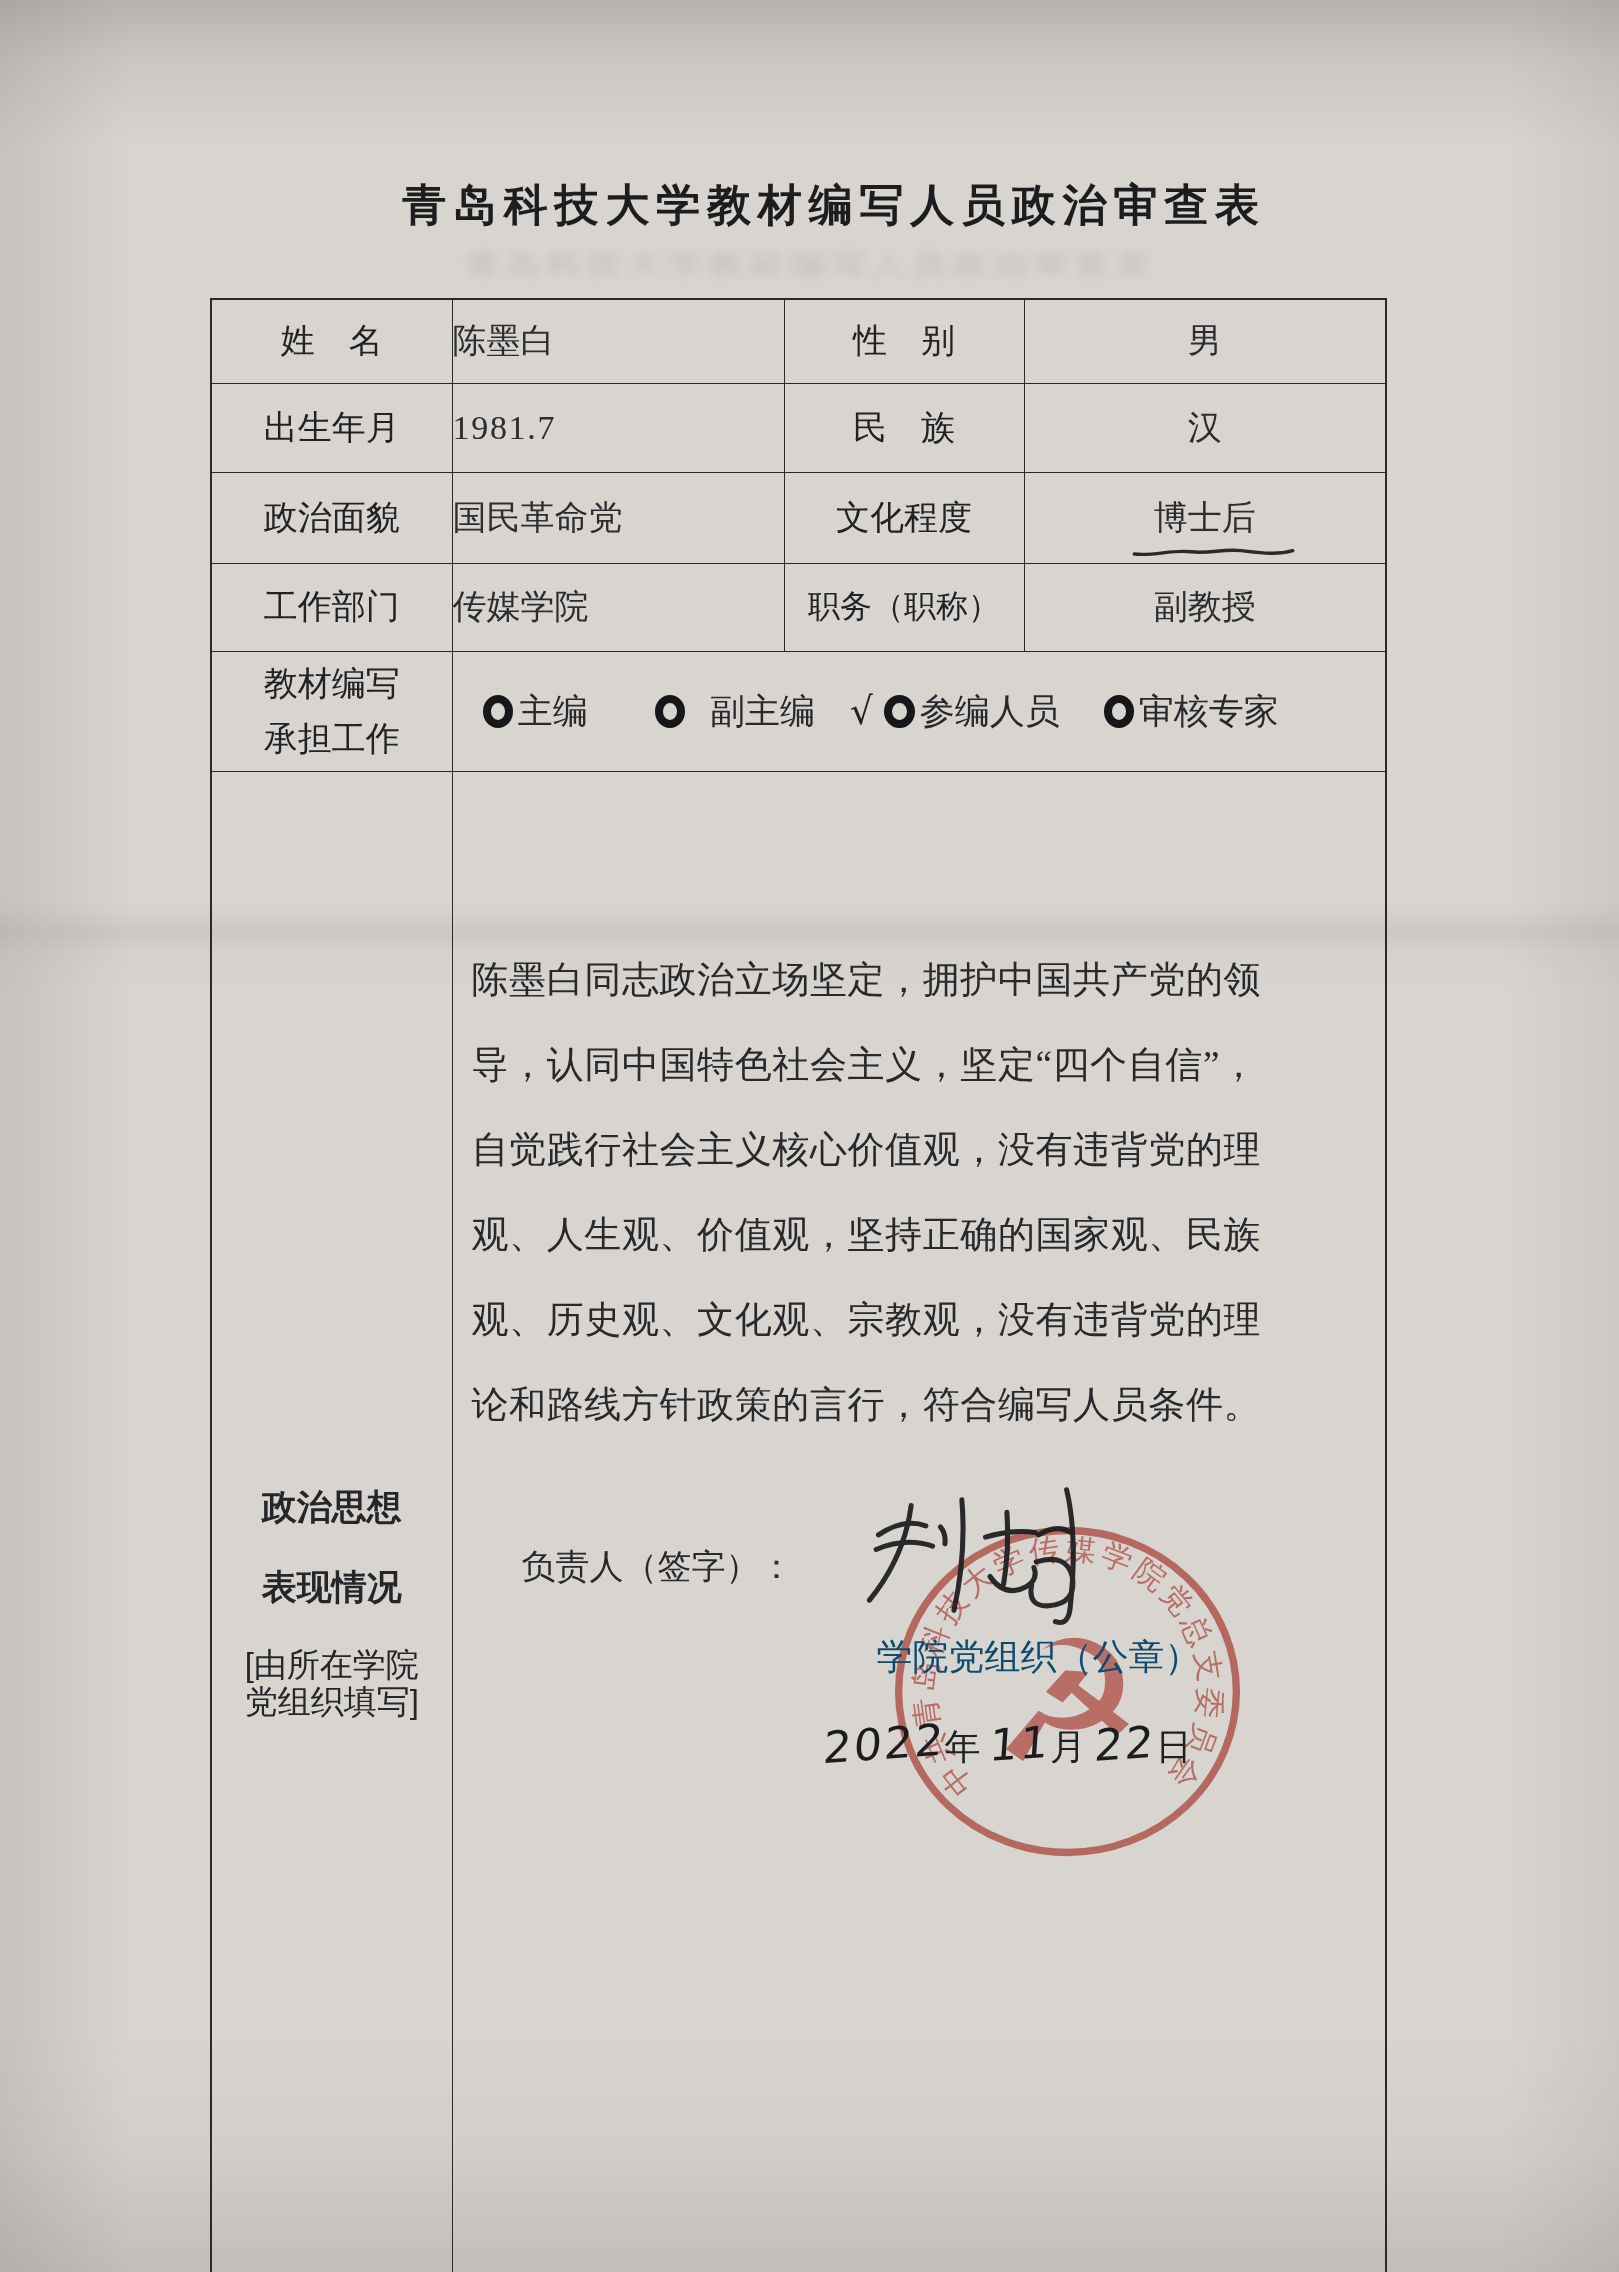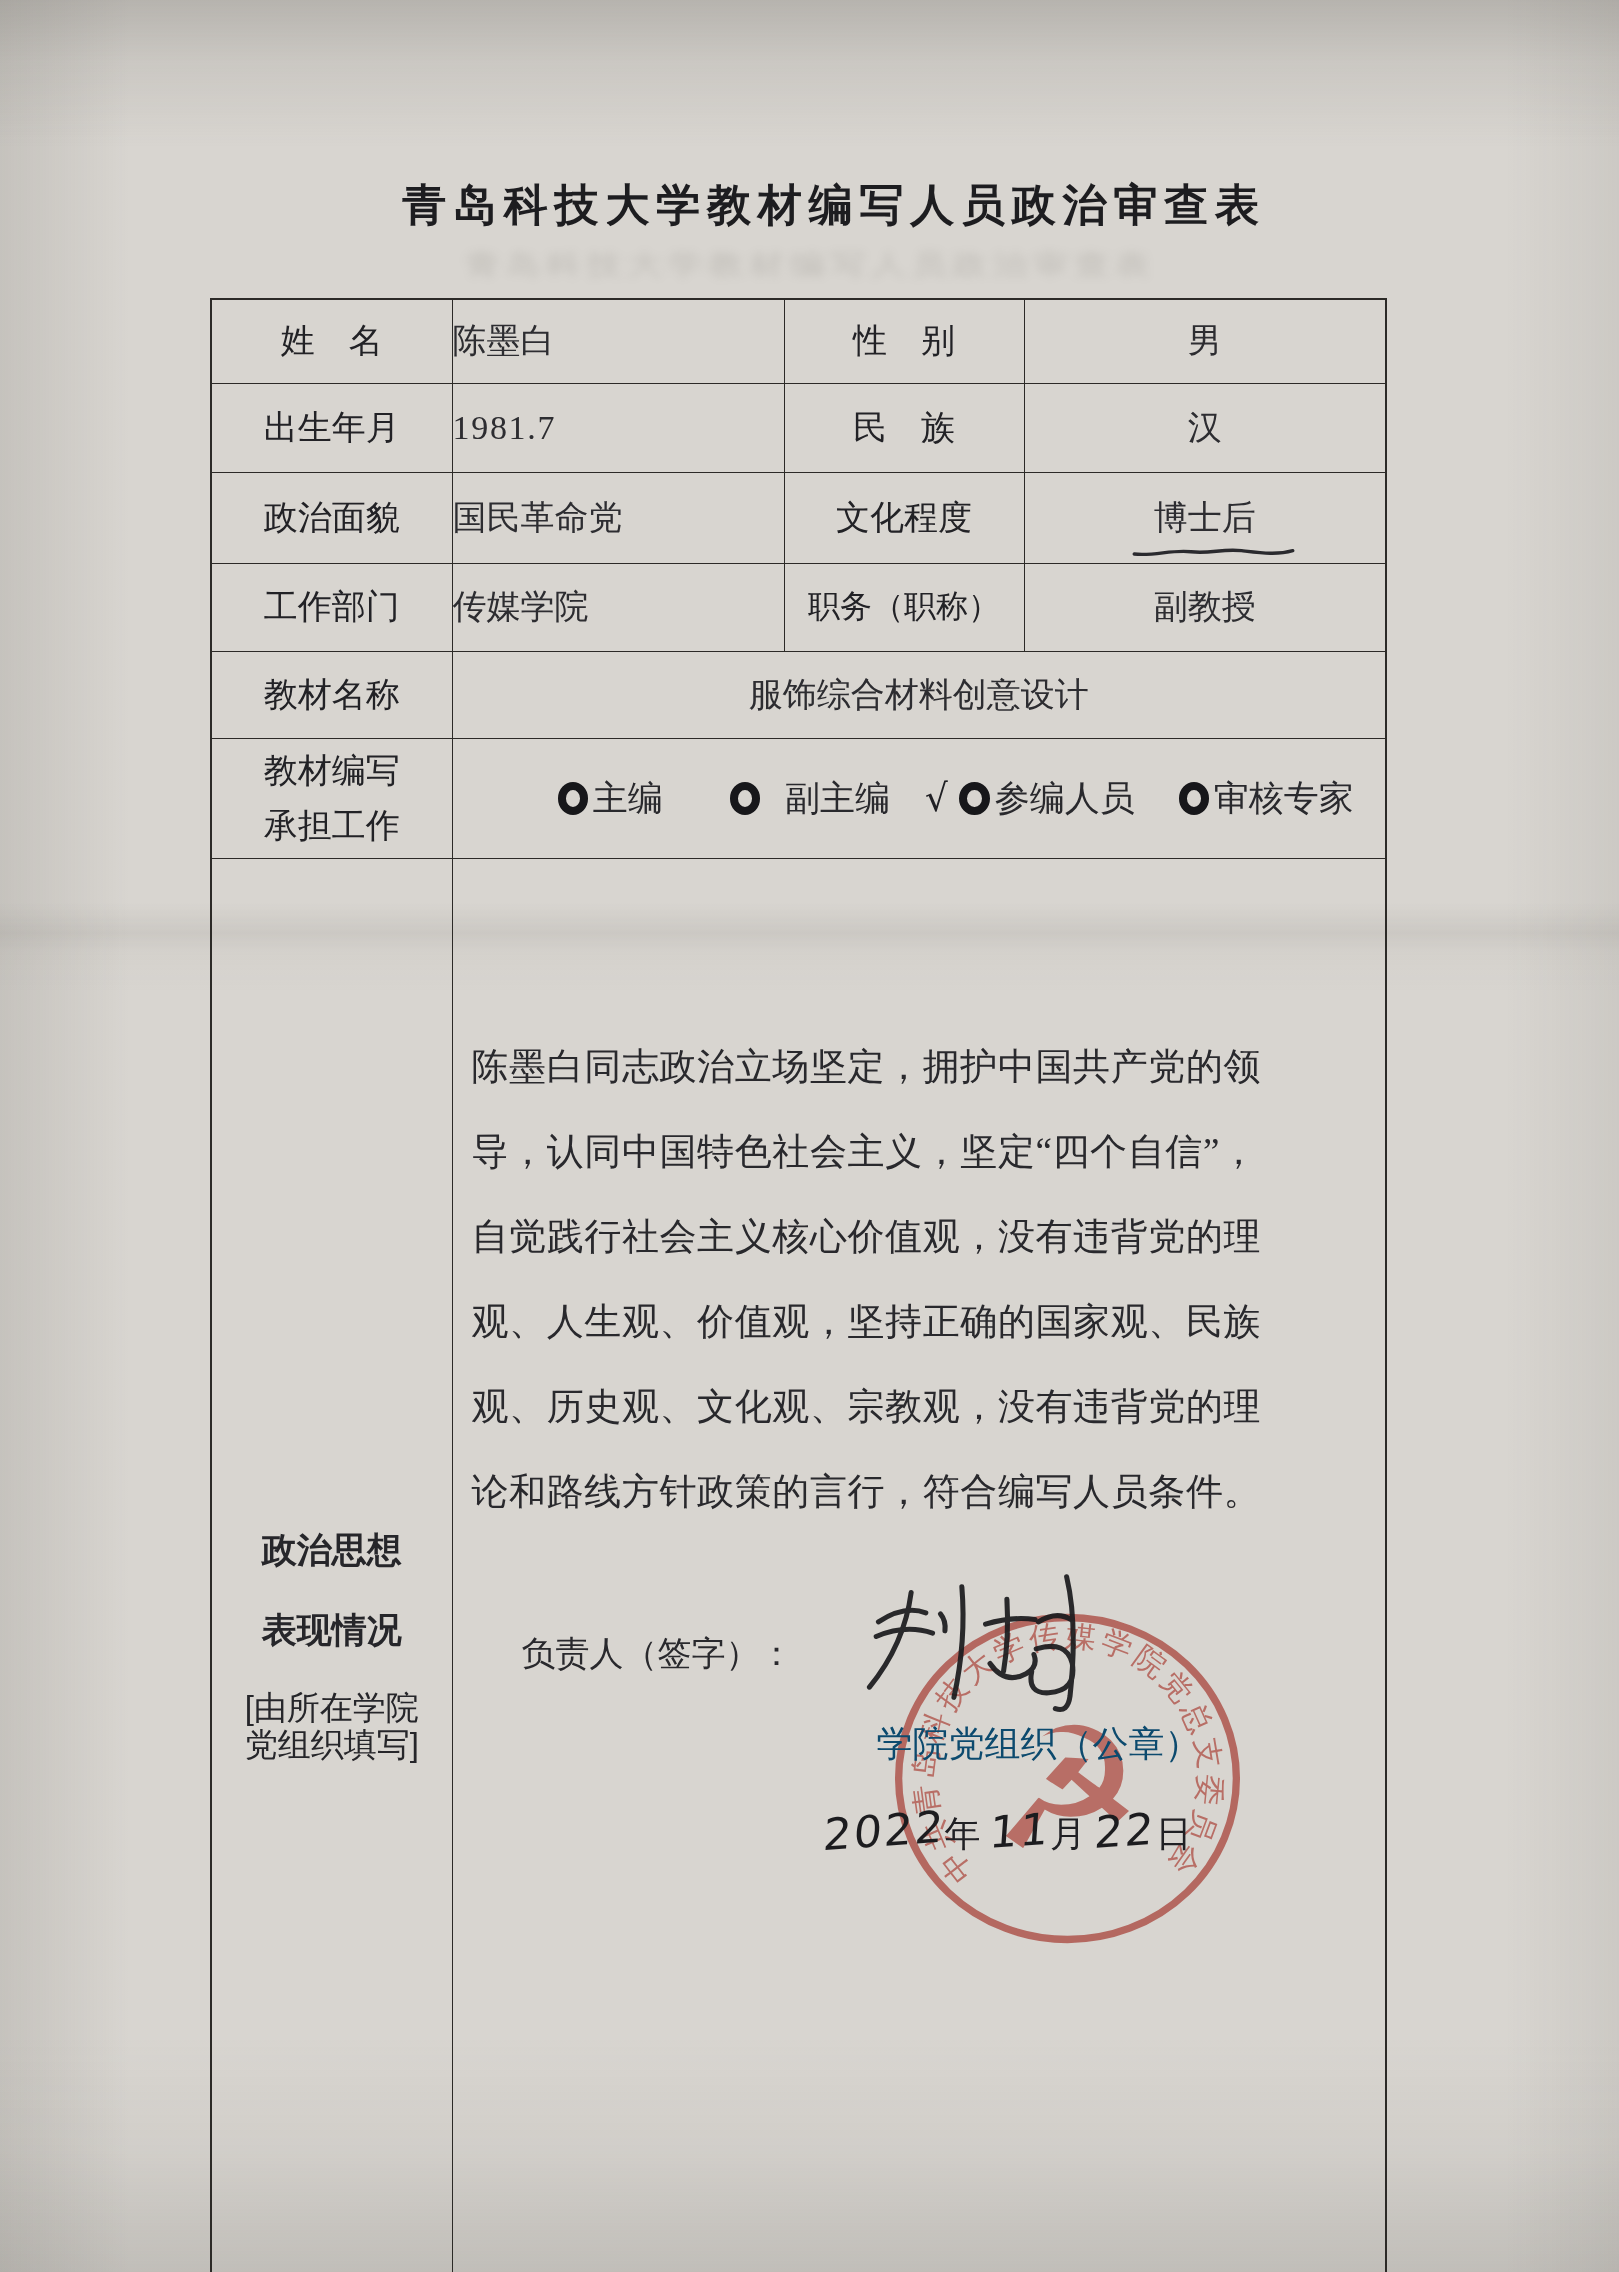--- a/index.html
+++ b/index.html
@@ -47,21 +47,21 @@
     text-align:left;padding-left:20px;
   }
   td.val.center{text-align:center;padding-left:0;}
   td.val.num{font-family:"Liberation Serif", serif;letter-spacing:1.7px;}
   .two-line{line-height:55px;}
   
   .wavy-wrap{position:relative;display:inline-block;}
   .wavy-wrap svg{position:absolute;left:-21.4px;bottom:-19px;}
   
   .radio-row{
-    display:flex;align-items:center;padding-left:105px;
+    display:flex;align-items:center;padding-left:30px;
     font-family:"Liberation Serif", serif;font-size:35px;color:#29292d;
   }
   .radio-dot{
     display:inline-block;width:14.7px;height:17px;border:8.5px solid #17171a;
     border-radius:50%;margin-right:4.5px;flex:0 0 auto;background:transparent;
   }
   .opt{display:flex;align-items:center;}
   .opt.m1{margin-right:67px;}
   .opt.m2{margin-right:11.3px;gap:20px;}
   .opt.m3{margin-right:44px;}
@@ -145,24 +145,20 @@
     </td>
   </tr>
 
   <tr style="height:88px">
     <th class="lbl">工作部门</th>
     <td class="val">传媒学院</td>
     <th class="lbl small">职务（职称）</th>
     <td class="val center">副教授</td>
   </tr>
 
-  <tr style="height:87px">
-    <th class="lbl">教材名称</th>
-    <td class="val center" colspan="3">服饰综合材料创意设计</td>
-  </tr>
 
   <tr style="height:120px">
     <th class="lbl two-line">
       <div>教材编写</div>
       <div>承担工作</div>
     </th>
     <td colspan="3">
       <div class="radio-row">
         <span class="opt m1">
           <span class="radio-dot"></span>

